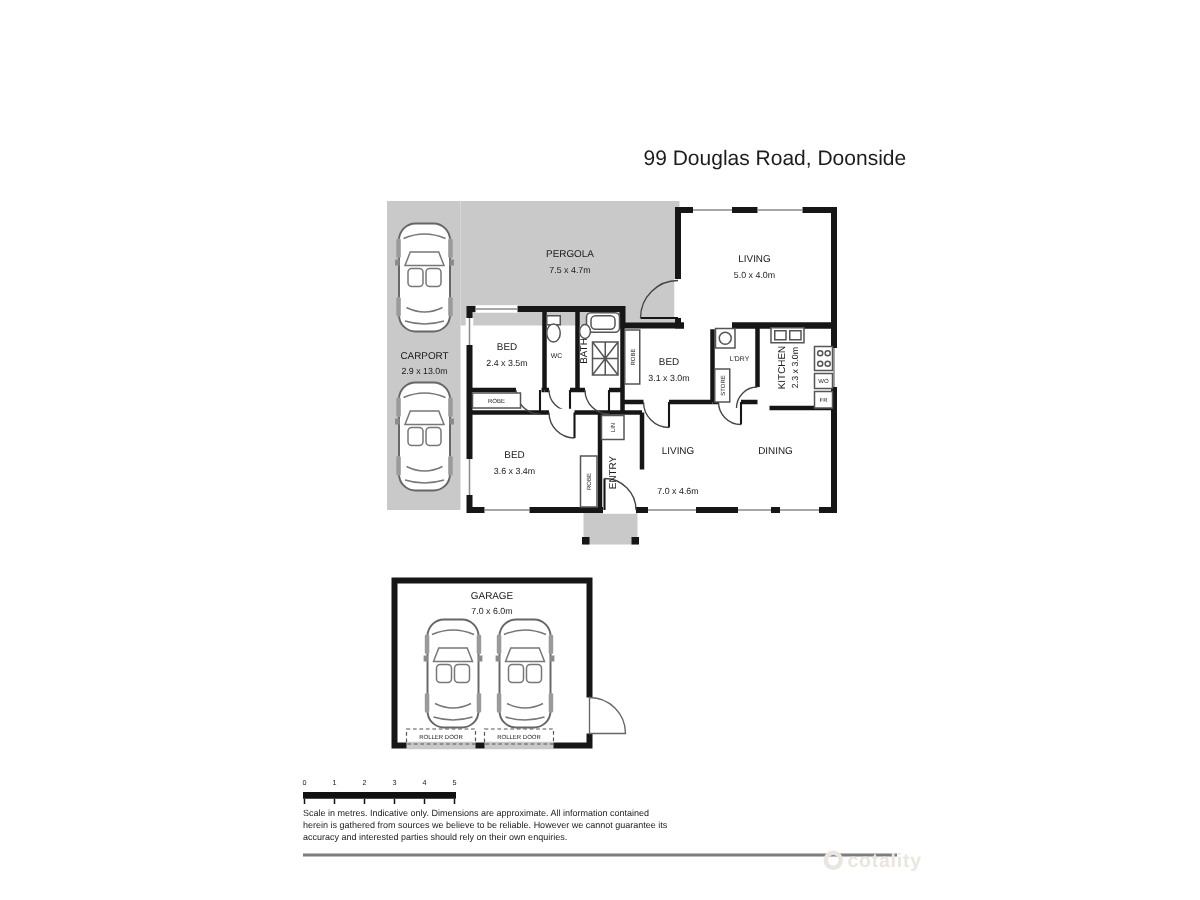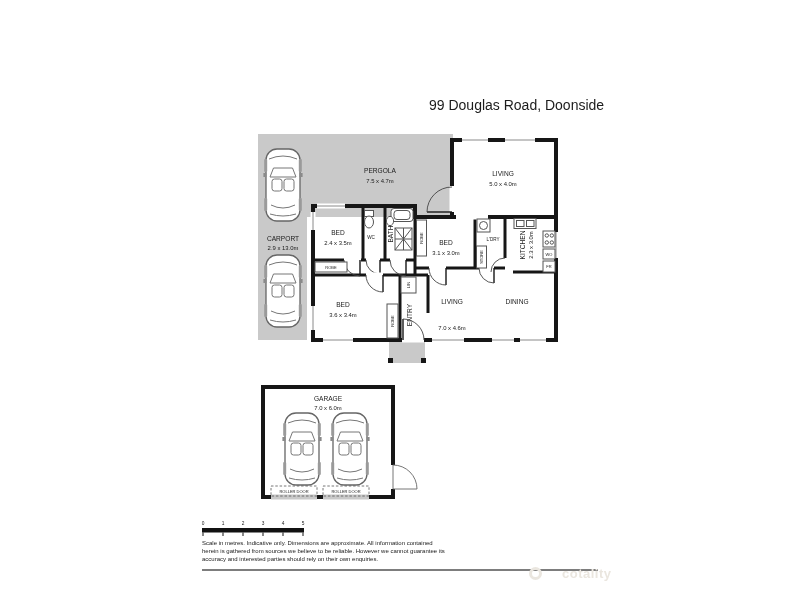--- a/index.html
+++ b/index.html
@@ -3,21 +3,21 @@
 <meta charset="utf-8">
 <style>
   html,body{margin:0;padding:0;background:#fff;}
   #stage{position:relative;width:768px;height:600px;background:#ffffff;overflow:hidden;
          font-family:"Liberation Sans", sans-serif;}
   #plan-svg{position:absolute;left:0;top:0;width:800px;height:600px;}
   .page-title{position:absolute;left:429px;top:97px;font-size:14px;color:#1c1c1c;}
   .disclaimer{position:absolute;left:202px;top:540px;width:310px;font-size:6px;
               line-height:1.3;color:#222;white-space:pre-line;}
   .footer-rule{position:absolute;left:202px;top:569px;width:396px;height:2px;background:#7d7d7d;}
-  .watermark{position:absolute;left:529px;top:566px;display:flex;align-items:center;gap:20px;
+  .watermark{position:absolute;left:549px;top:566px;display:flex;align-items:center;gap:3px;
              color:#eae6df;font-weight:bold;font-size:13px;letter-spacing:.5px;}
   .wm-ring{display:inline-block;width:7px;height:7px;border:3px solid #eae6df;border-radius:50%;}
   
   text{font-family:"Liberation Sans", sans-serif;fill:#1a1a1a;}
   .t-room{font-size:6.6px;}
   .t-dim{font-size:5.9px;}
   .t-small{font-size:4.6px;}
   .t-tiny{font-size:4px;}
   .t-scale{font-size:4.8px;}
   .mid{text-anchor:middle;dominant-baseline:central;}

